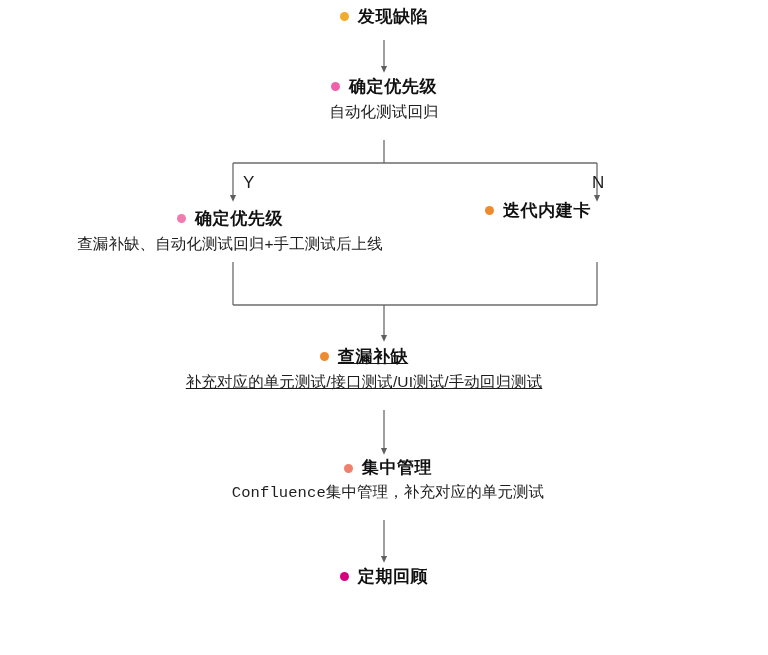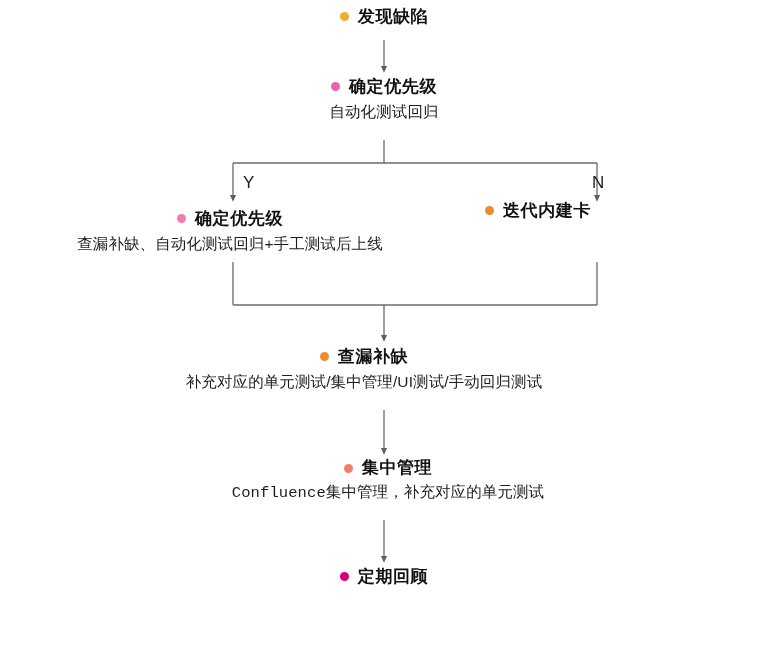--- a/index.html
+++ b/index.html
@@ -67,21 +67,21 @@
     color: #1d1d1d;
     white-space: nowrap;
     letter-spacing: 0.1px;
   }
 
   
   #node-discover      { left: 0; top: 8px;   width: 768px; }
   #node-priority      { left: 0; top: 78px;  width: 768px; }
   #node-quickfix      { left: 0; top: 210px; width: 460px; }
   #node-iteration     { left: 308px; top: 202px; width: 460px; }
-  #node-gapcheck      { left: 0; top: 348px; width: 728px; }
+  #node-gapcheck      { left: 0; top: 348px; width: 728px; text-decoration: underline; }
   #node-centralize    { left: 4px; top: 460px; width: 768px; font-family: Liberation Mono, monospace; }
   #node-retro         { left: 0; top: 568px; width: 768px; }
 
   
   .branch-label {
     position: absolute;
     font-size: 17px;
     color: #1b1b1b;
     font-family: "Liberation Sans", "DejaVu Sans", sans-serif;
   }
@@ -157,21 +157,21 @@
       <span class="bullet" style="background:#F08A2E"></span>
       <span class="node-title">迭代内建卡</span>
     </div>
   </div>
 
   <div class="node" id="node-gapcheck">
     <div class="node-title-row">
       <span class="bullet" style="background:#F08A2E"></span>
       <span class="node-title">查漏补缺</span>
     </div>
-    <div class="node-desc">补充对应的单元测试/集中管理/UI测试/手动回归测试</div>
+    <div class="node-desc">补充对应的单元测试/接口测试/UI测试/手动回归测试</div>
   </div>
 
   <div class="node" id="node-centralize">
     <div class="node-title-row">
       <span class="bullet" style="background:#F0806E"></span>
       <span class="node-title">集中管理</span>
     </div>
     <div class="node-desc">Confluence集中管理，补充对应的单元测试</div>
   </div>
 

